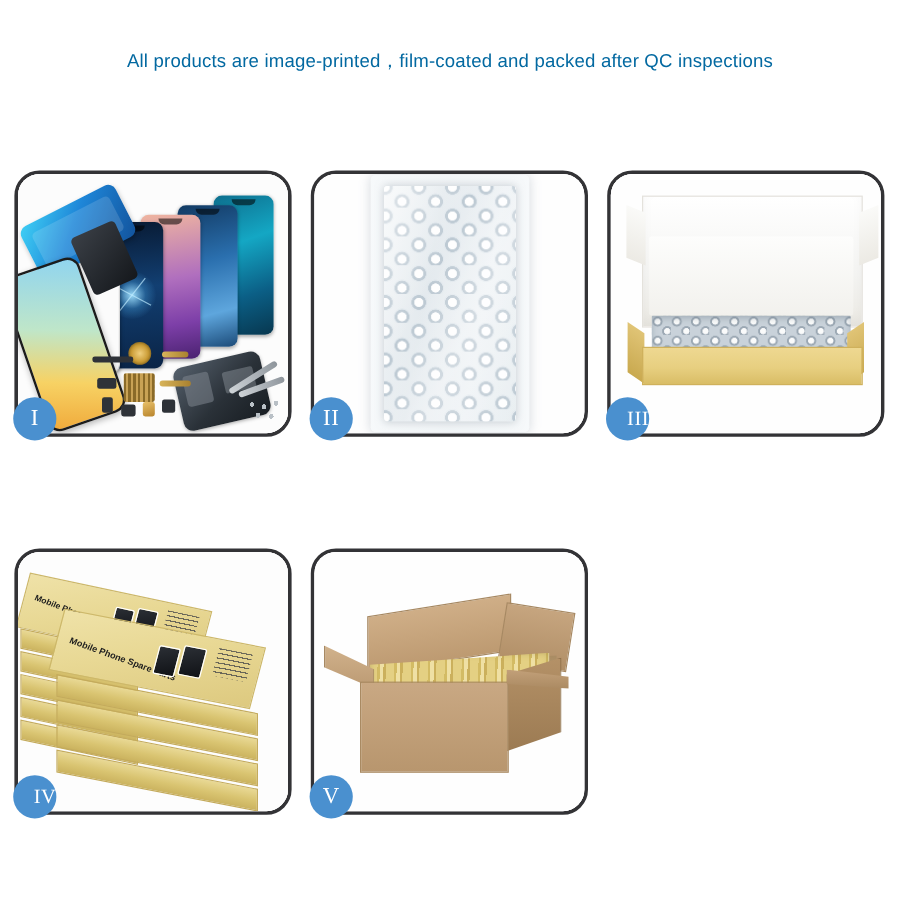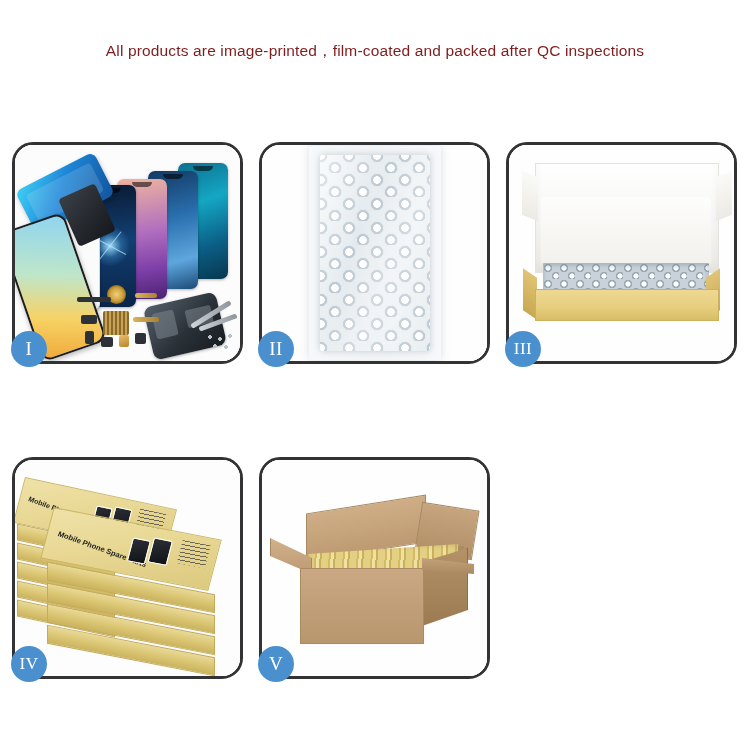--- a/index.html
+++ b/index.html
@@ -28,21 +28,21 @@
     font-weight: 700;
     color: #141414;
     letter-spacing: 2.6px;
     line-height: 42px;
     white-space: nowrap;
   }
   .subtitle {
     font-family: "Liberation Sans", sans-serif;
     font-size: 15.5px;
     font-weight: 400;
-    color: #7f1d1d;
+    color: #0369a1;
     letter-spacing: 0.15px;
     margin-top: 7px;
     white-space: nowrap;
   }
 
   
   .grid {
     position: absolute;
     left: 12px;
     top: 142px;
@@ -77,21 +77,21 @@
     border-radius: 50%;
     background: #4a90cf;
     color: #ffffff;
     font-family: "Liberation Serif", serif;
     font-size: 19px;
     line-height: 36px;
     text-align: center;
     letter-spacing: 0.5px;
     z-index: 9;
   }
-  .badge.wide { font-size: 17px; }
+  .badge.wide { font-size: 17px; text-align: right; }
 
   
   .scene-parts { position: absolute; inset: 0; background: #fcfcfc; }
   .ph {
     position: absolute;
     border-radius: 7px;
     box-shadow: 0 1px 3px rgba(0,0,0,.30);
   }
   .ph5 { width: 50px; height: 116px; right: 12px;  top: 18px;
          background: linear-gradient(160deg,#0d6f8e 0%,#14a7c4 35%,#0b5f86 70%,#07374f 100%); }

